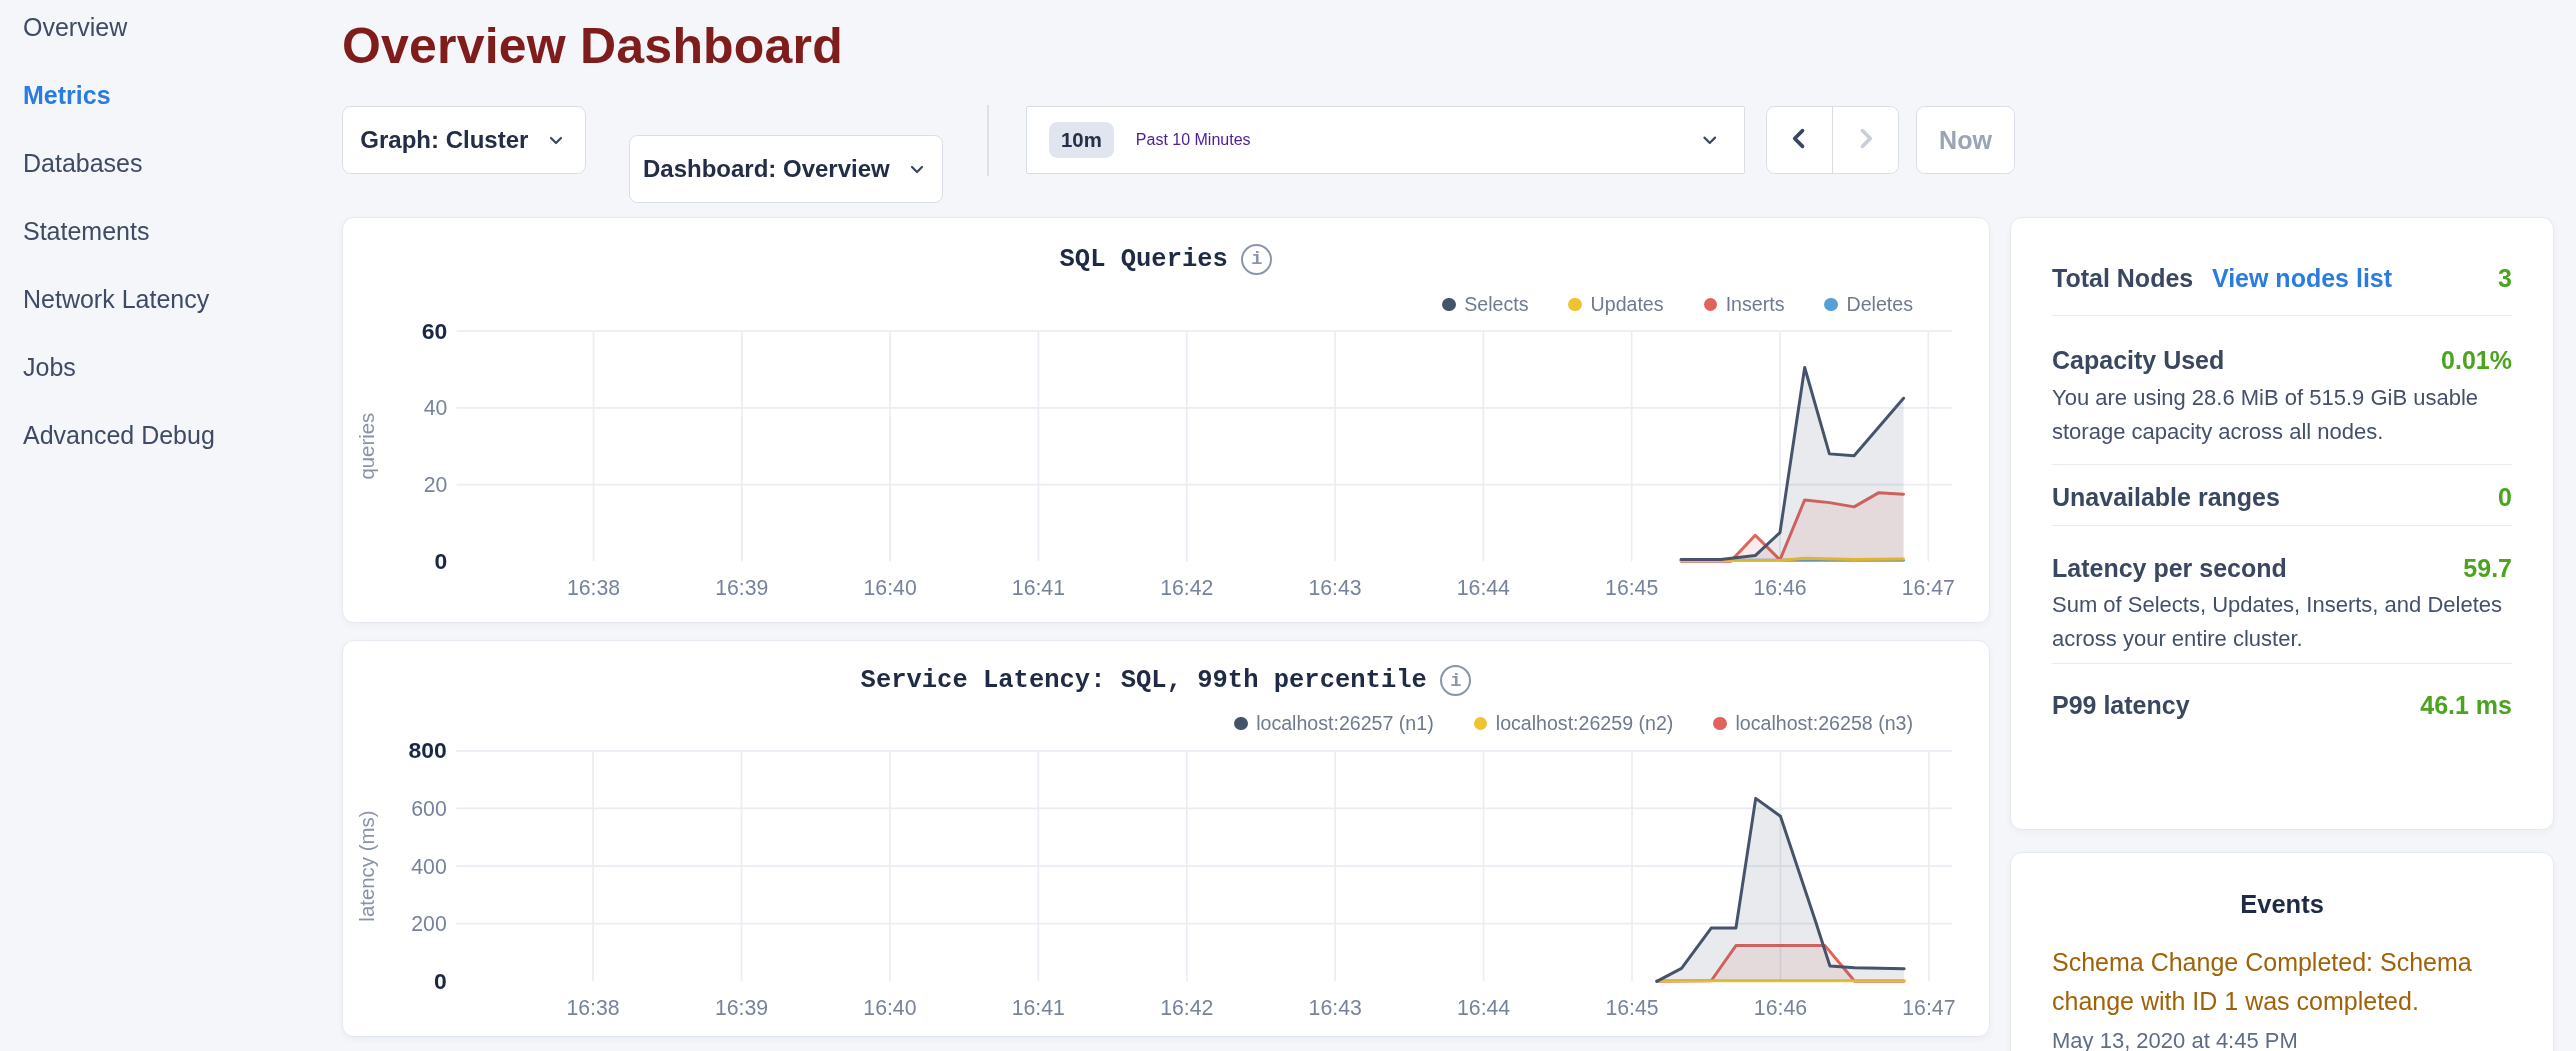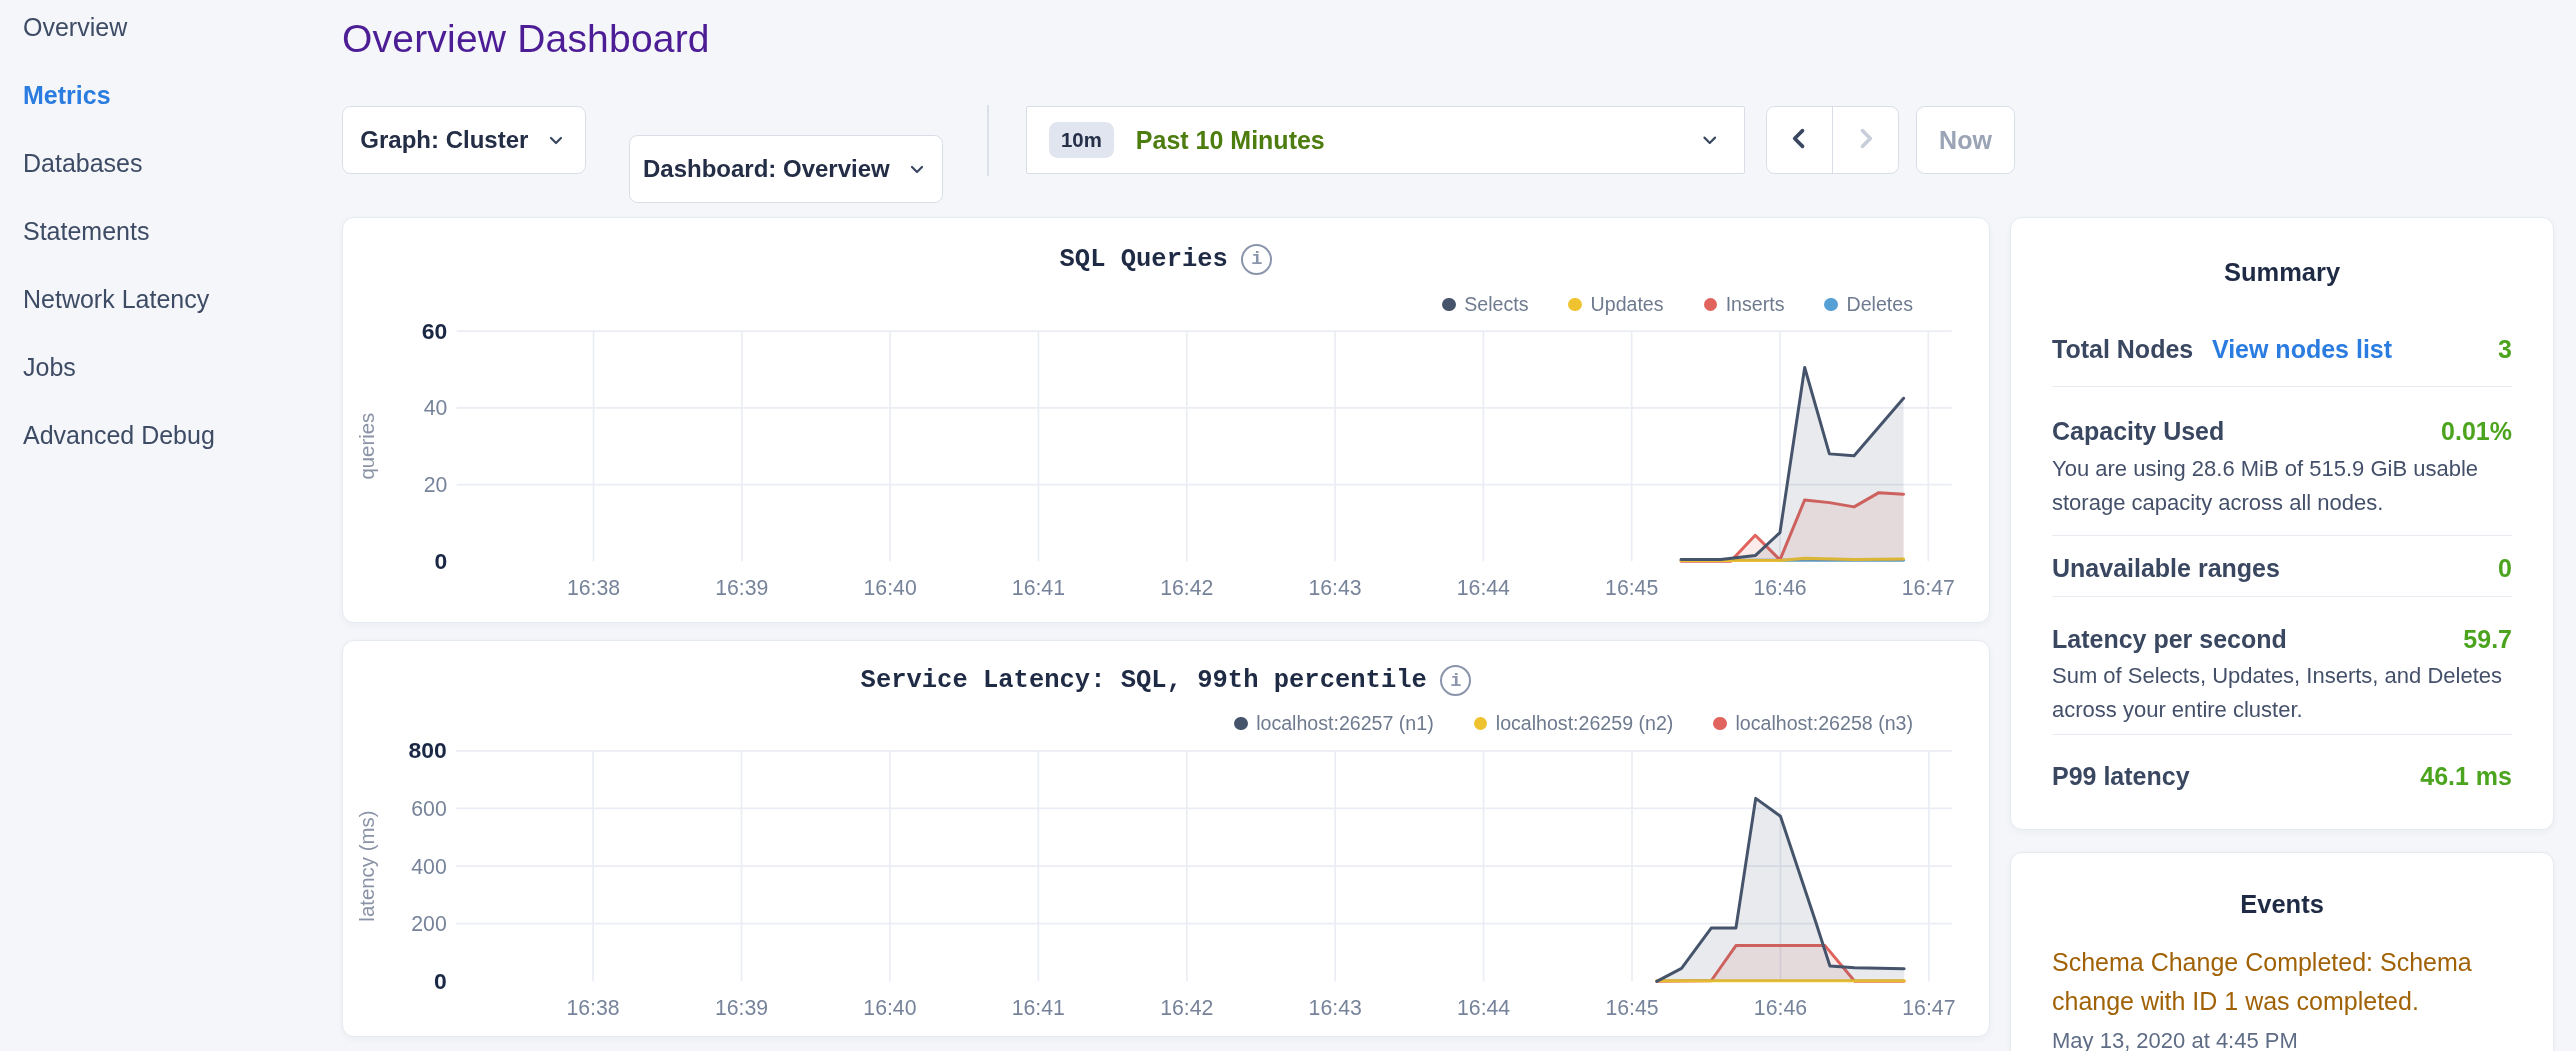--- a/index.html
+++ b/index.html
@@ -15,21 +15,21 @@
   .sidebar { position:absolute; left:0; top:0; width:342px; height:1051px; }
   .sidebar ul { list-style:none; padding:12px 0 0 23px; }
   .sidebar li {
     font-size:25px; line-height:31px; margin-bottom:37px;
     color:#3D4B64; cursor:pointer;
   }
   .sidebar li.active { color:#2B7CE0; font-weight:700; }
   
   .page-title {
     position:absolute; left:342px; top:17px;
-    font-size:39px; font-weight:400; color:#4c1d95; letter-spacing:0.2px;
+    font-size:50px; font-weight:700; color:#7f1d1d; letter-spacing:0.2px;
   }
   
   .ctl {
     position:absolute; top:106px; height:68px;
     background:#fff; border:1.7px solid #D8DDE6; border-radius:8.5px;
     display:flex; align-items:center; justify-content:center;
     font-size:24px; font-weight:700; color:#232D45; cursor:pointer;
   }
   .ctl .chev { margin-left:15.3px; color:#3A4760; display:flex; }
   #btn-graph { left:342px; width:244px; }
@@ -37,21 +37,21 @@
   .vdiv { position:absolute; left:987px; top:105px; width:1.7px; height:71px; background:#DCE0E8; }
   .timepicker {
     position:absolute; left:1026px; top:106px; width:719px; height:68px;
     background:#fff; border:1.7px solid #D8DDE6; border-radius:2px;
     display:flex; align-items:center; padding:16px 22px; cursor:pointer;
   }
   .tr-badge {
     background:#E1E5EF; color:#252F47; border-radius:8.5px;
     font-size:20.4px; font-weight:700; padding:6.8px 12px; margin-right:22px;
   }
-  .tr-label { font-size:25px; font-weight:700; color:#4d7c0f; }
+  .tr-label { font-size:16px; font-weight:400; color:#4c1d95; }
   .timepicker .chev { margin-left:auto; color:#3A4760; display:flex; }
   .pager {
     position:absolute; left:1766px; top:106px; width:133px; height:68px;
     background:#fff; border:1.7px solid #D8DDE6; border-radius:8.5px;
     display:flex; overflow:hidden;
   }
   .pg { flex:1; display:flex; align-items:center; justify-content:center;
         background:none; border:none; cursor:pointer; }
   .pg + .pg { border-left:1.7px solid #D8DDE6; }
   .pg.prev { color:#3A4760; }
@@ -286,21 +286,20 @@
       <path d="M1544.583333333333,400L1544.583333333333,400L1608.5666666666664,399.3225L1637.6500000000005,357.995L1742.3499999999995,357.995L1777.25,400L1835.416666666667,400L1835.416666666667,400Z" fill="rgba(224,99,93,0.12)" stroke="none"></path>
       <polyline points="1544.583333333333,400 1608.5666666666664,399.3225 1637.6500000000005,357.995 1742.3499999999995,357.995 1777.25,400 1835.416666666667,400" fill="none" stroke="#E0635D" stroke-width="3.5" stroke-linejoin="round" stroke-linecap="round"></polyline>
       <path d="M1544.583333333333,400L1544.583333333333,399.3225L1835.416666666667,399.3225L1835.416666666667,400Z" fill="rgba(239,195,47,0.10)" stroke="none"></path>
       <polyline points="1544.583333333333,399.3225 1835.416666666667,399.3225" fill="none" stroke="#EFC32F" stroke-width="3.5" stroke-linejoin="round" stroke-linecap="round"></polyline>
       <path d="M1544.583333333333,400L1544.583333333333,400L1573.666666666667,384.75625L1608.5666666666664,337.33125L1637.6500000000005,337.33125L1660.916666666667,184.89375L1690,205.89625L1730.716666666667,327.84625L1748.166666666667,382.04625L1777.25,384.07875L1835.416666666667,385.095L1835.416666666667,400Z" fill="rgba(69,83,107,0.12)" stroke="none"></path>
       <polyline points="1544.583333333333,400 1573.666666666667,384.75625 1608.5666666666664,337.33125 1637.6500000000005,337.33125 1660.916666666667,184.89375 1690,205.89625 1730.716666666667,327.84625 1748.166666666667,382.04625 1777.25,384.07875 1835.416666666667,385.095" fill="none" stroke="#45536B" stroke-width="3.5" stroke-linejoin="round" stroke-linecap="round"></polyline>
     </svg>
 </section>
 
 <section class="card" id="card-summary">
-  <h2 class="panel-title">Summary</h2>
 
   <div class="srow" id="r1">
     <span class="slabel">Total Nodes</span>
     <a class="slink">View nodes list</a>
     <span class="sval">3</span>
   </div>
   <hr class="sdiv" id="d1">
 
   <div id="r2">
     <div class="srow">

